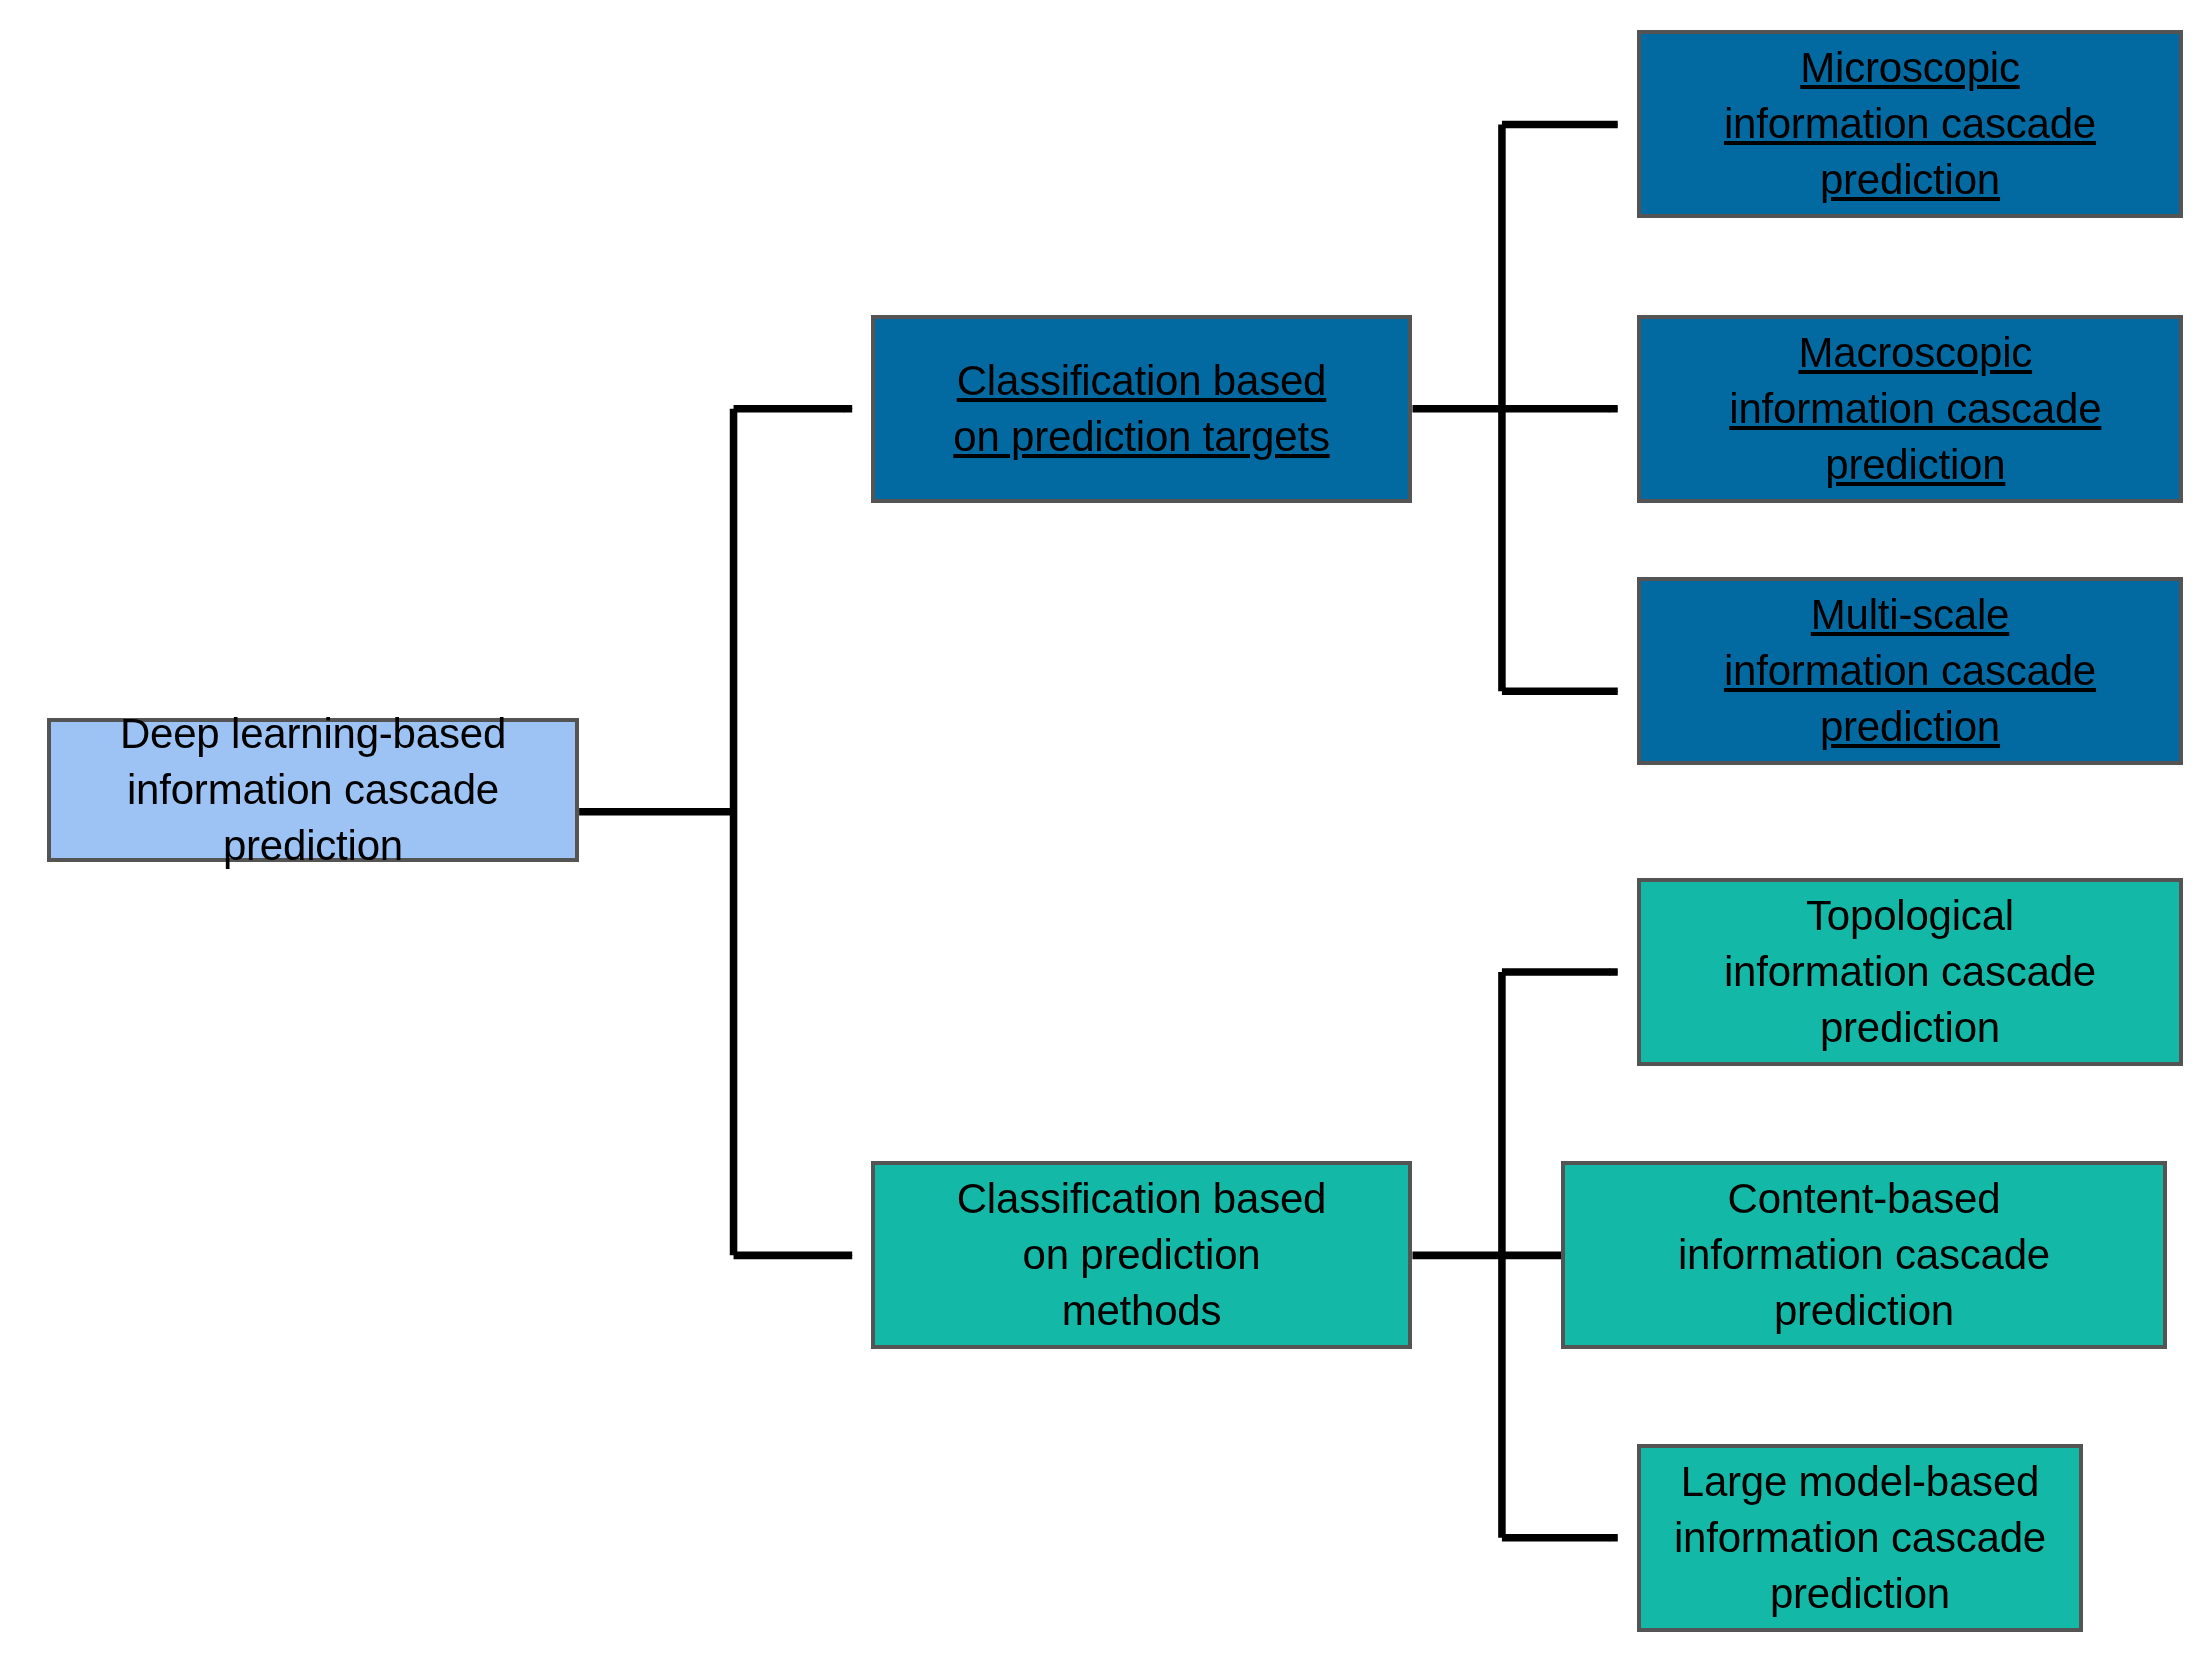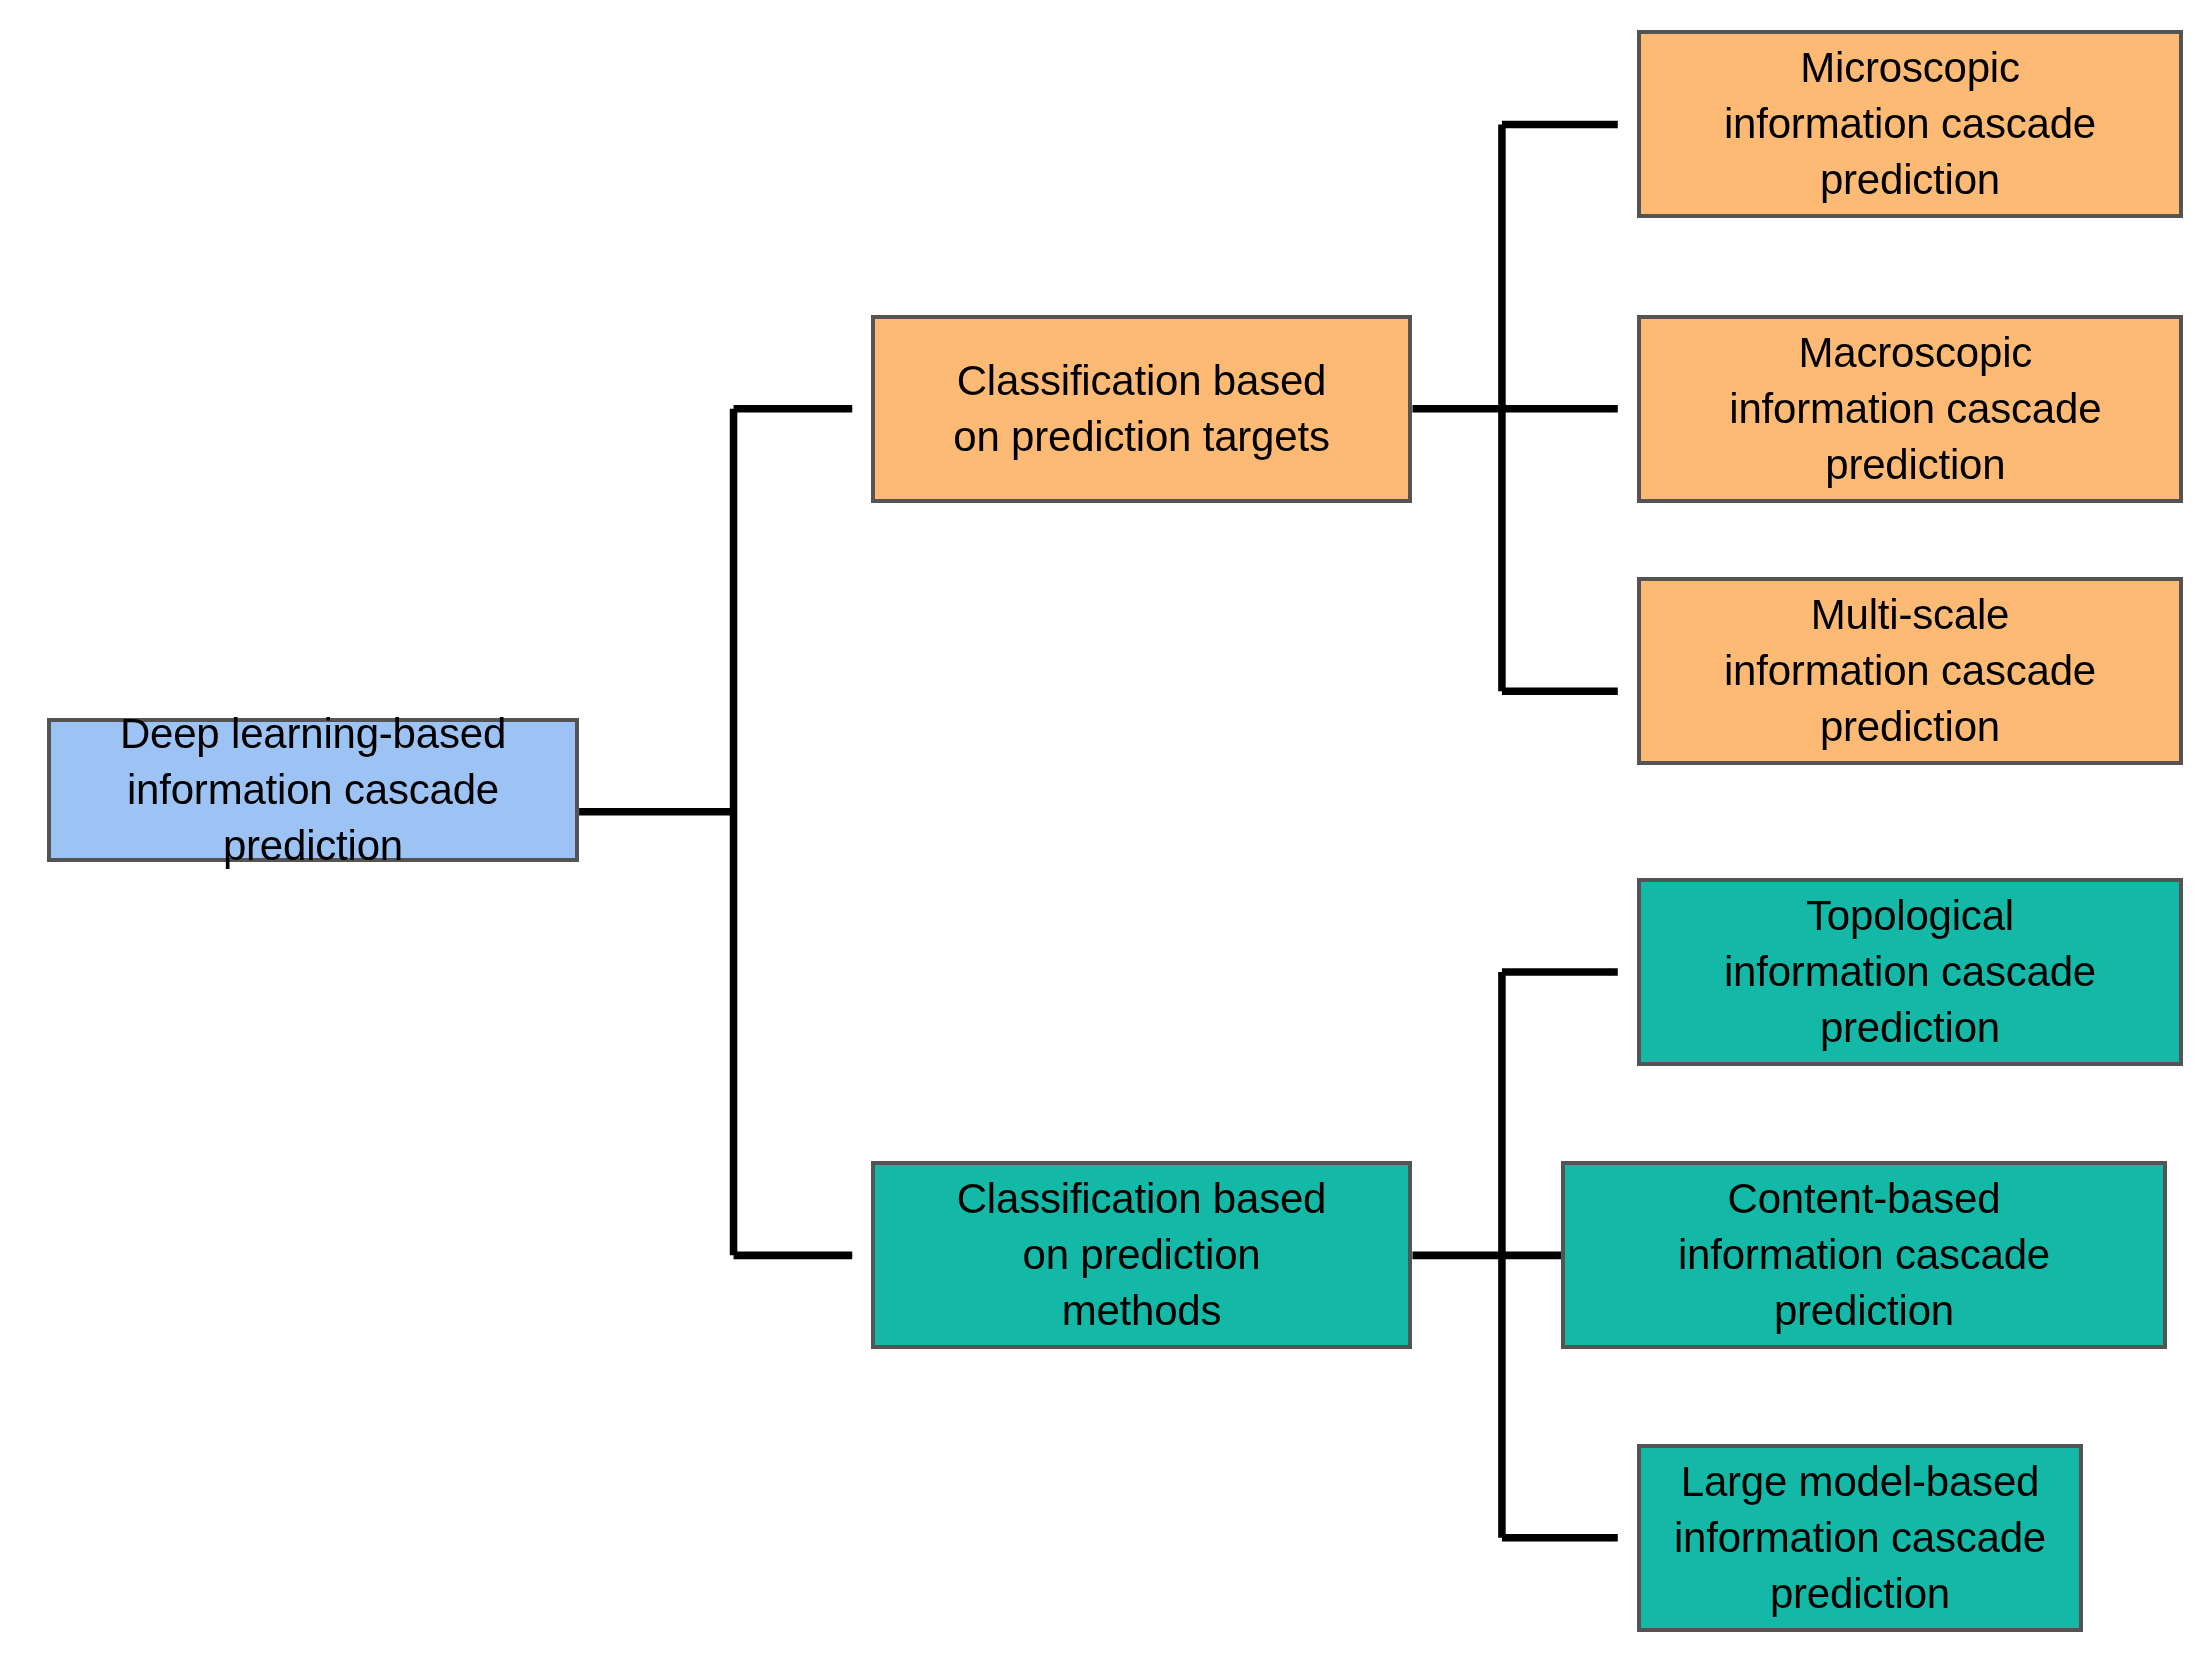--- a/index.html
+++ b/index.html
@@ -26,21 +26,21 @@
     text-align: center;
     color: #000000;
     font-family: "Liberation Sans", sans-serif;
     font-size: 42px;
     line-height: 1.33;
     letter-spacing: -0.2px;
     white-space: pre-line;
     padding: 0 9.4px;
   }
   .node-root   { background: #9CC3F4; }
-  .node-pink   { background: #fdba74; }
+  .node-pink   { background: #0369a1; text-decoration: underline; }
   .node-yellow { background: #14b8a6; }
 
   .edge-layer {
     position: absolute;
     left: 0;
     top: 0;
     width: 2211px;
     height: 1667px;
     pointer-events: none;
   }

